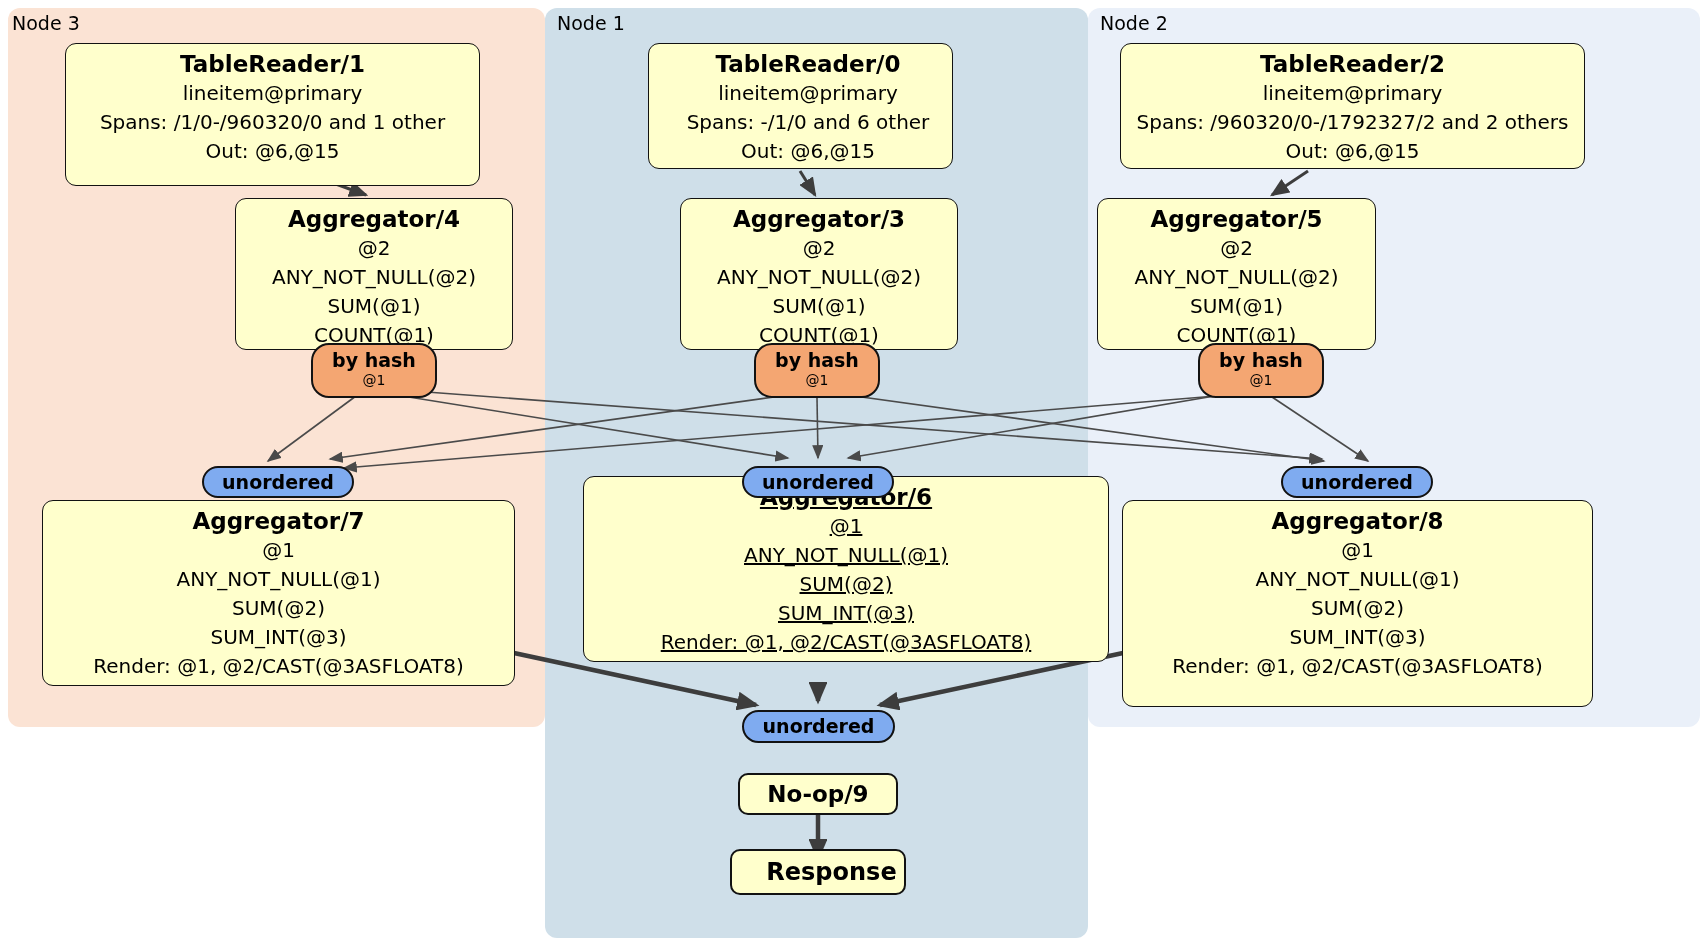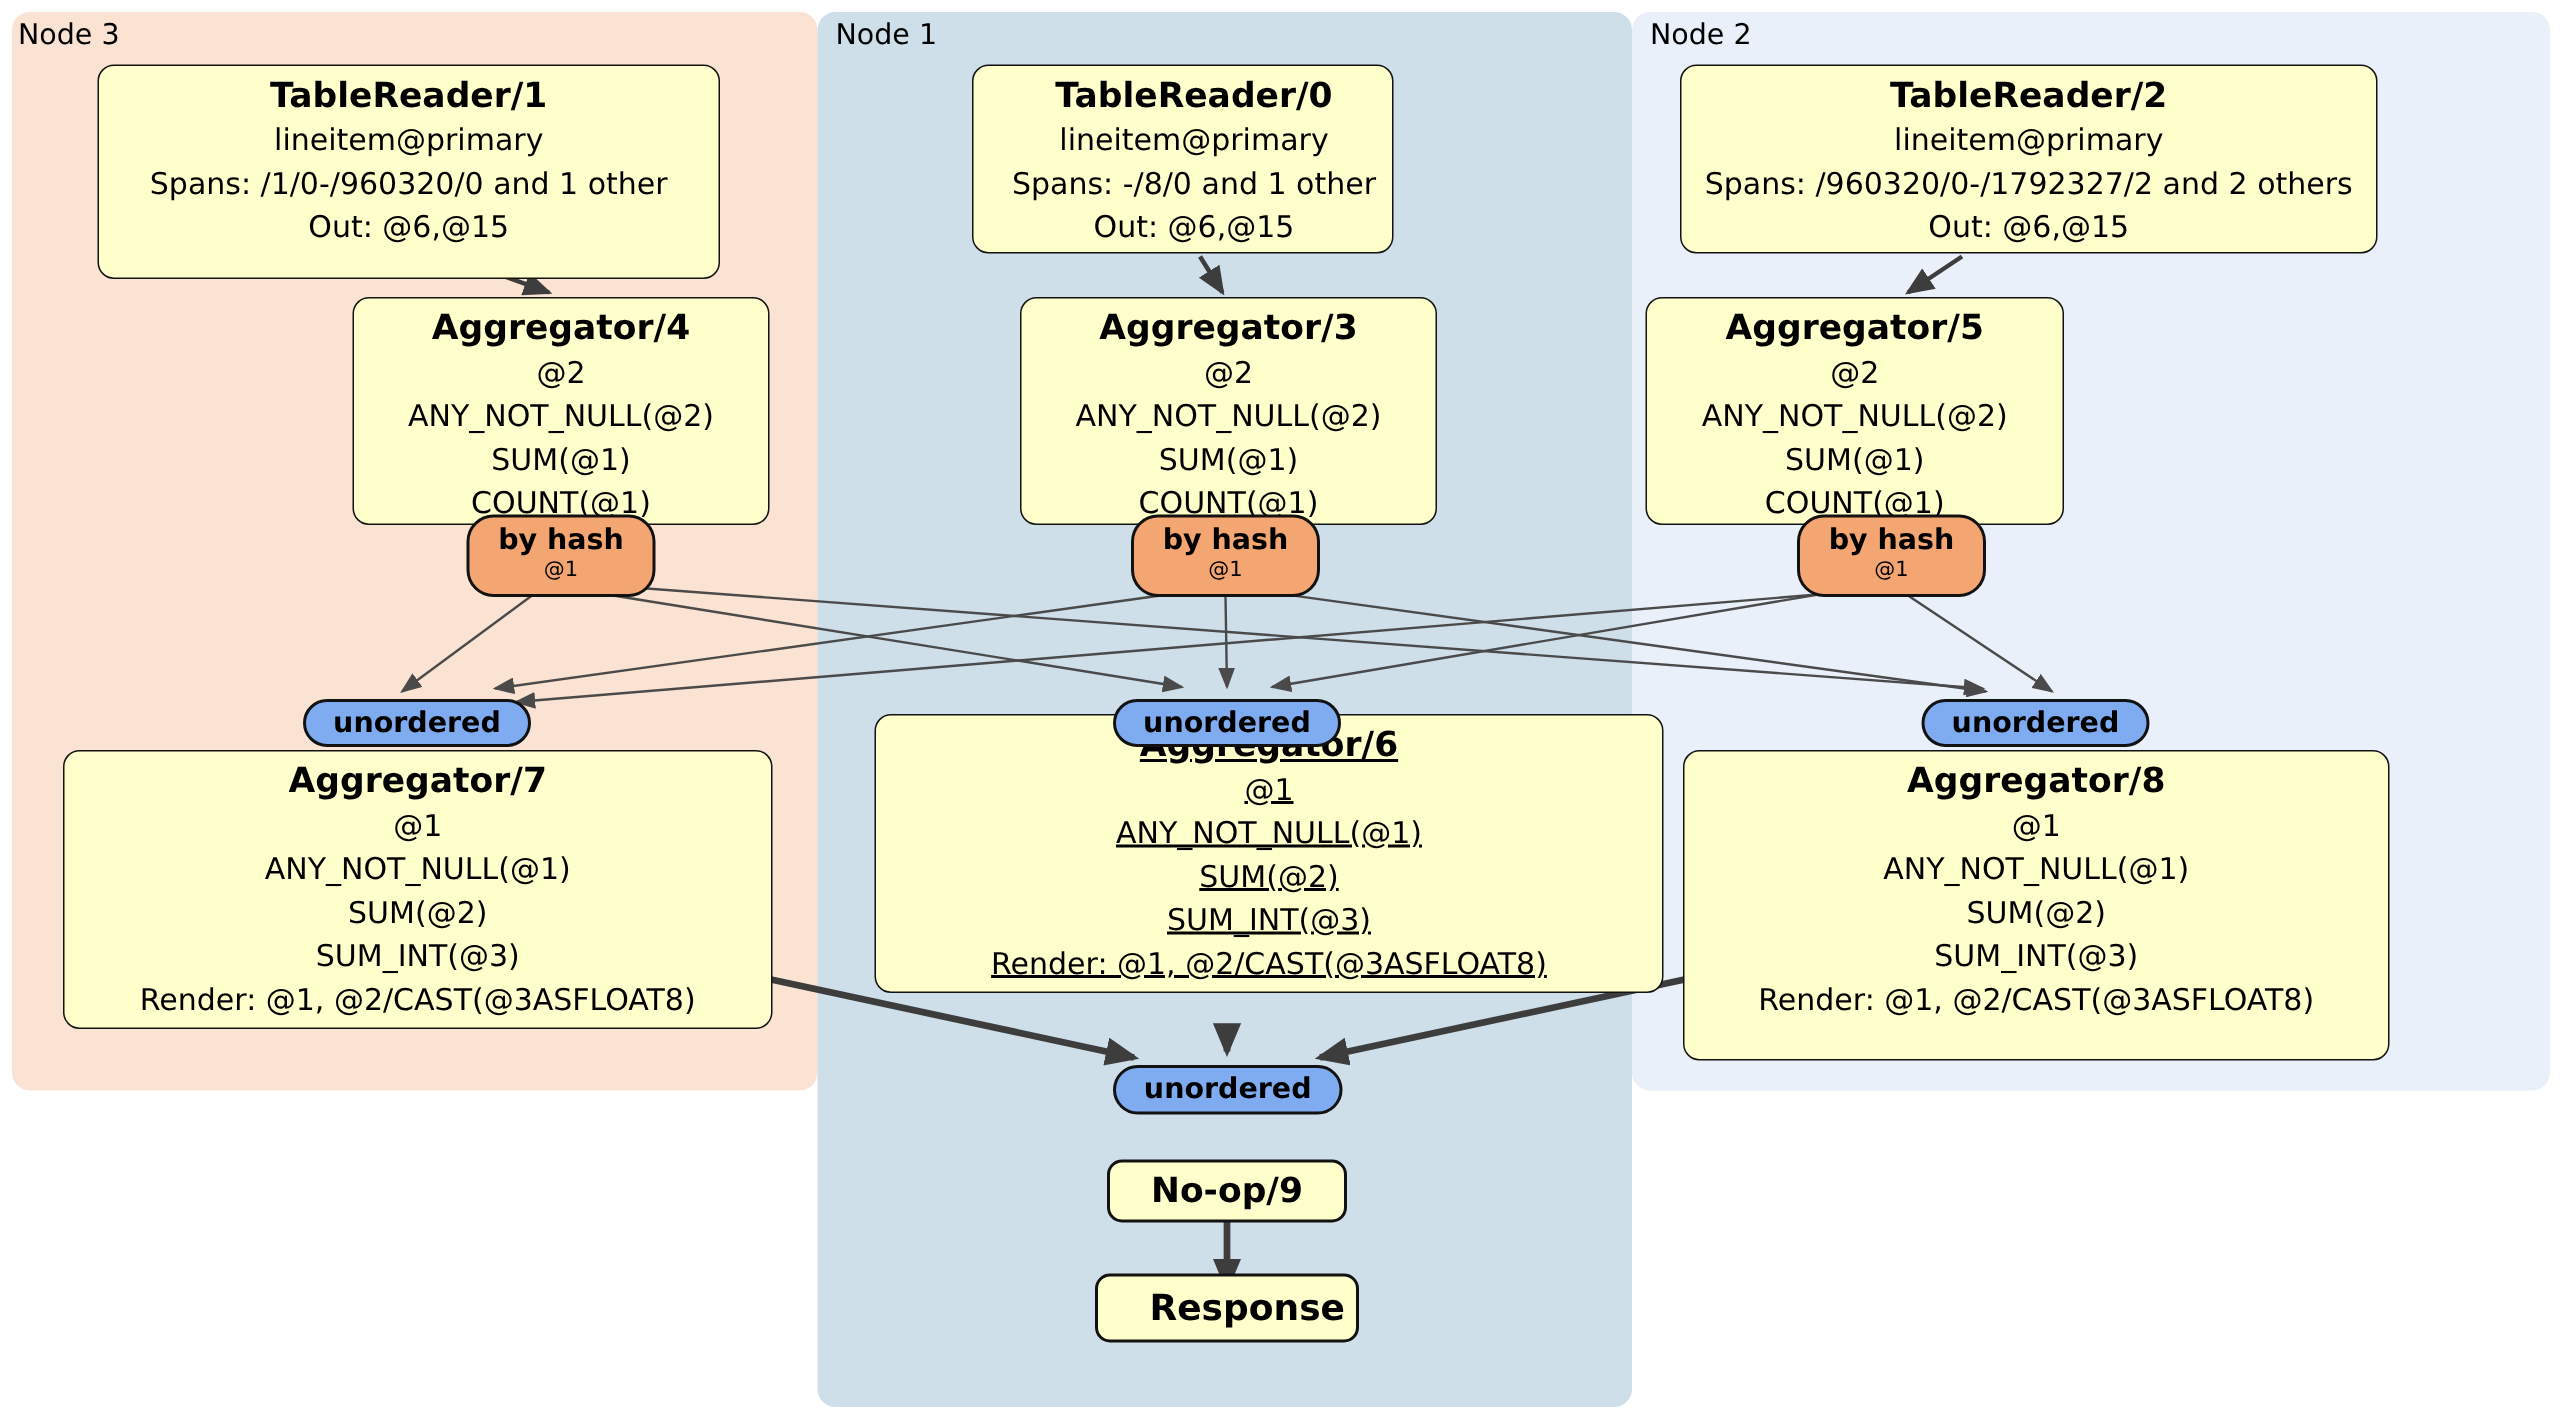--- a/index.html
+++ b/index.html
@@ -78,24 +78,24 @@
   <line x1="818" y1="789" x2="818" y2="858" stroke="#3d3d3d" stroke-width="4.5" marker-end="url(#arr-thick)"></line>
 </svg>
 
 <div class="pbox" style="left:65px;top:43px;width:415px;height:143px;">
   <div class="ptitle">TableReader/1</div>
   <div class="pline">lineitem@primary</div>
   <div class="pline">Spans: /1/0-/960320/0 and 1 other</div>
   <div class="pline">Out: @6,@15</div>
 </div>
 
-<div class="pbox" style="left:648px;top:43px;width:281px;height:126px;padding-left:15px;">
+<div class="pbox" style="left:648px;top:43px;width:305px;height:126px;padding-left:15px;">
   <div class="ptitle">TableReader/0</div>
   <div class="pline">lineitem@primary</div>
-  <div class="pline">Spans: -/8/0 and 1 other</div>
+  <div class="pline">Spans: -/1/0 and 6 other</div>
   <div class="pline">Out: @6,@15</div>
 </div>
 
 <div class="pbox" style="left:1120px;top:43px;width:465px;height:126px;">
   <div class="ptitle">TableReader/2</div>
   <div class="pline">lineitem@primary</div>
   <div class="pline">Spans: /960320/0-/1792327/2 and 2 others</div>
   <div class="pline">Out: @6,@15</div>
 </div>
 

